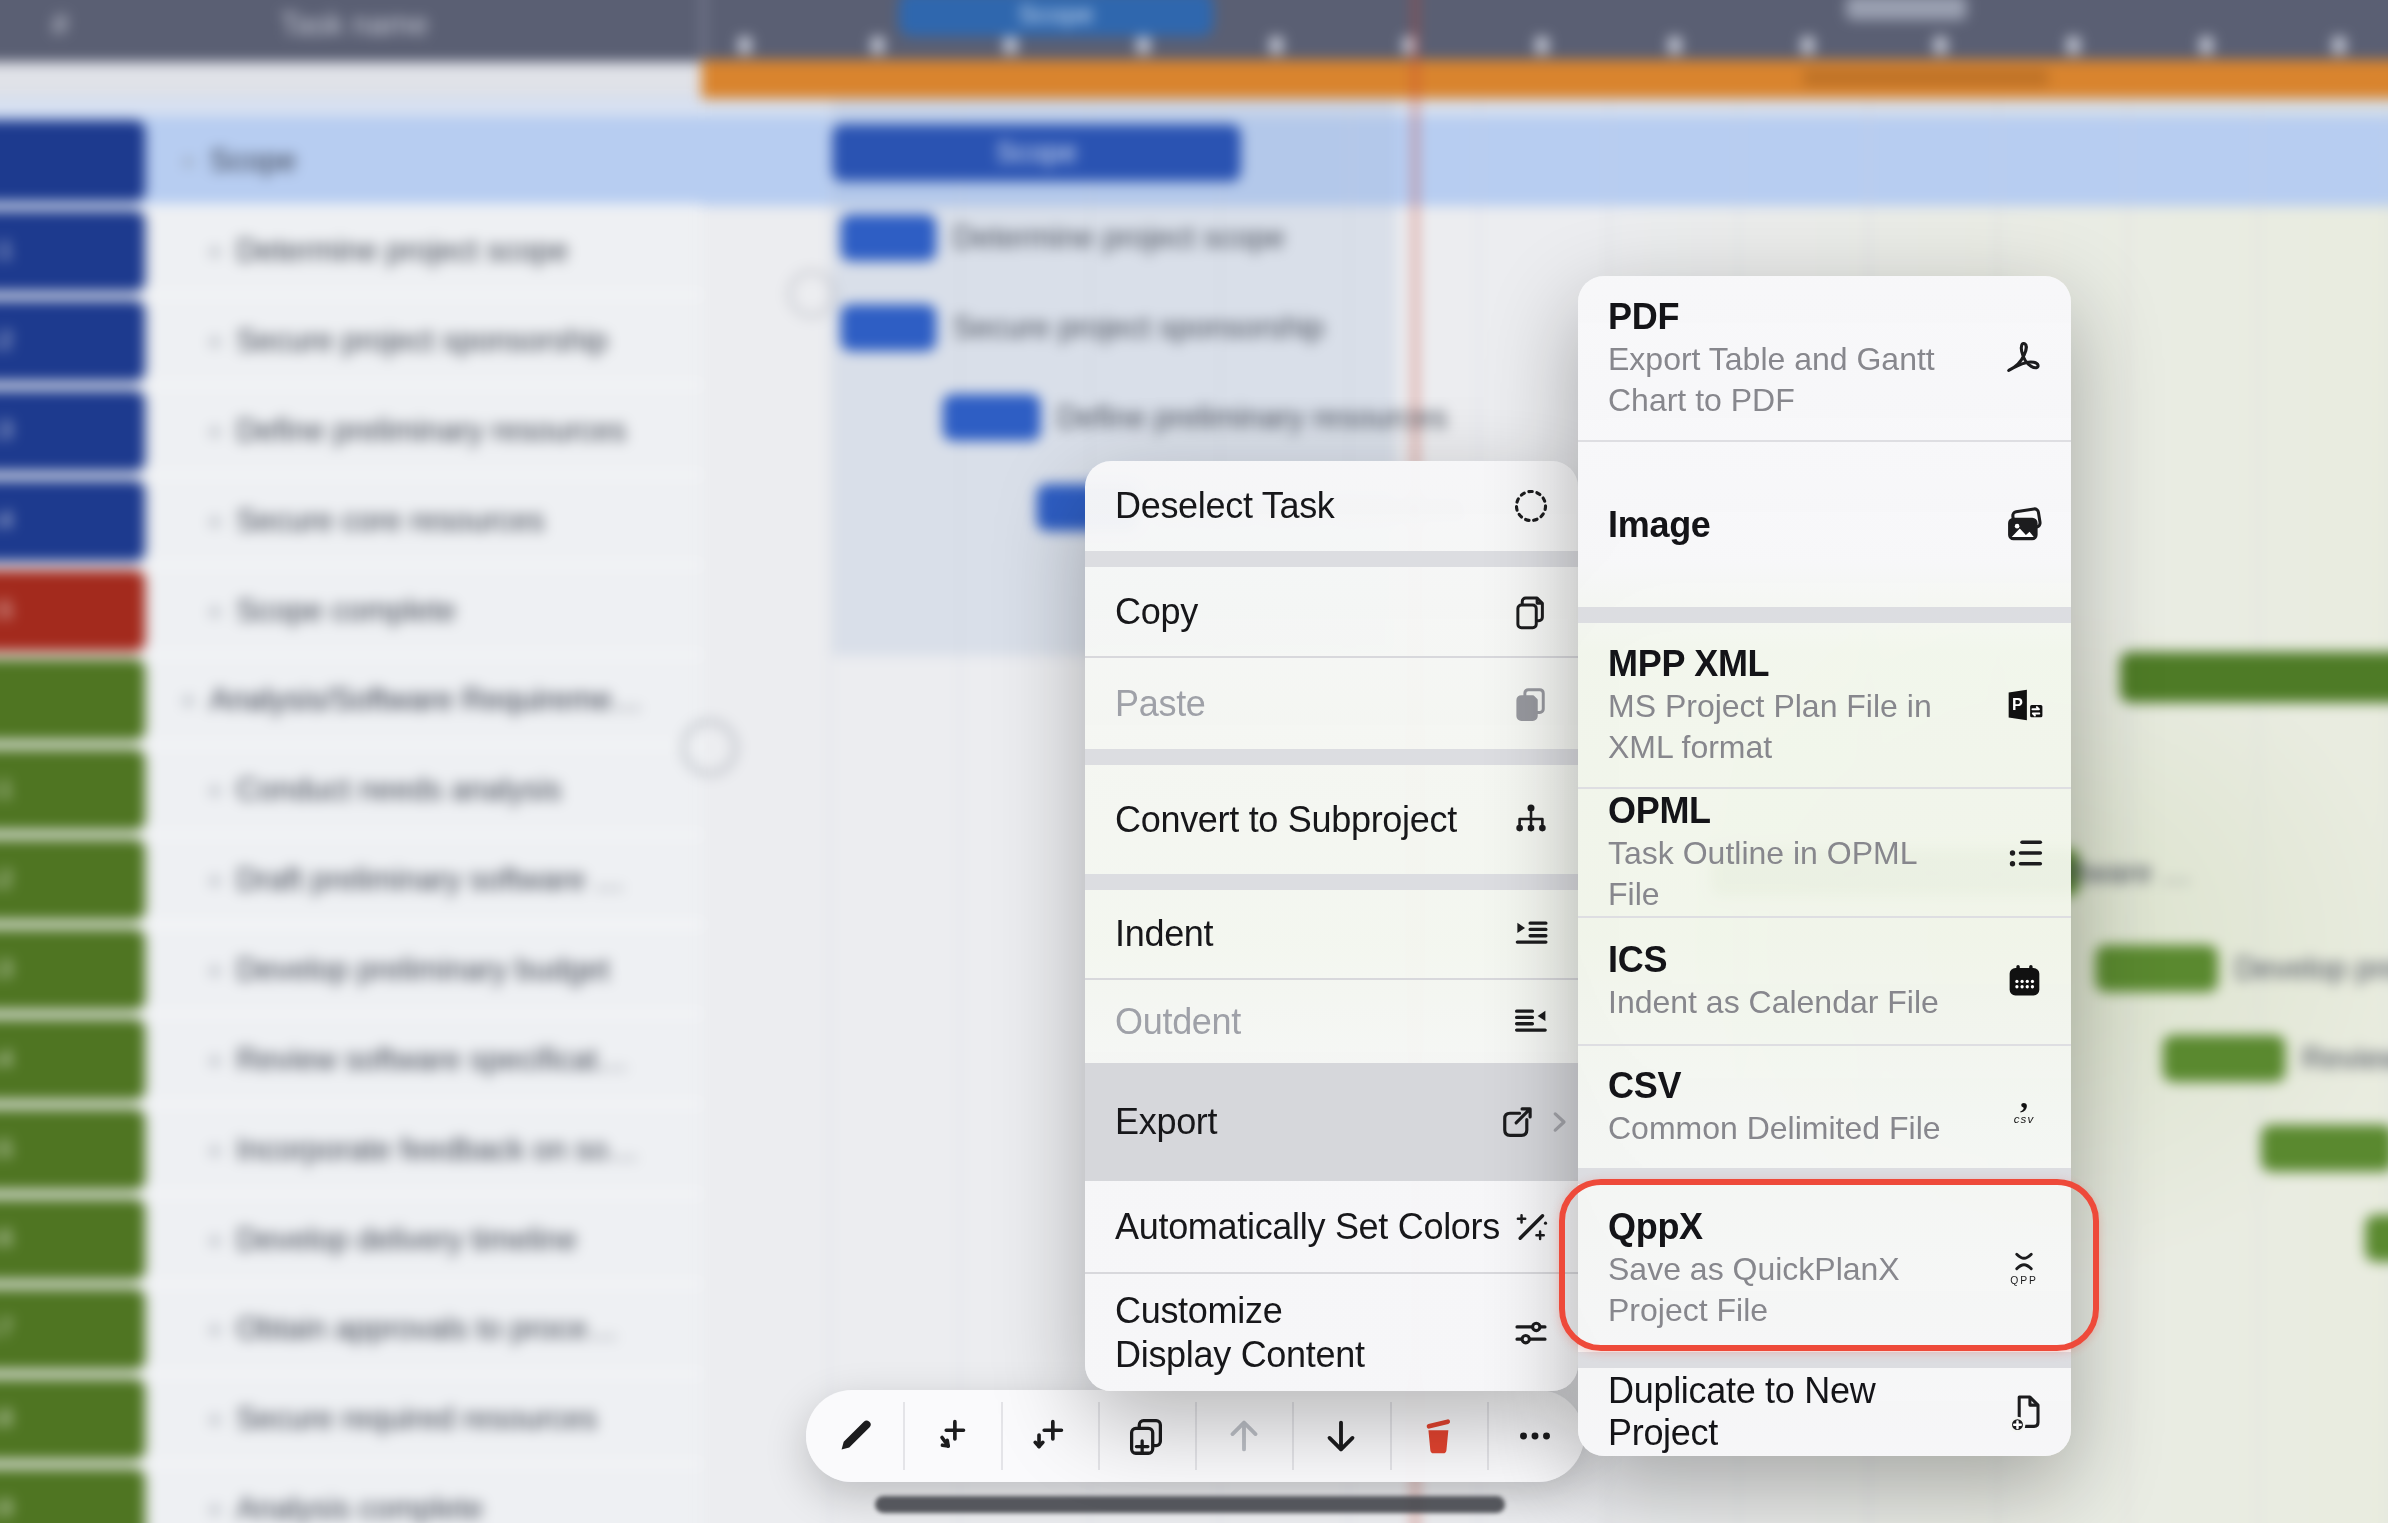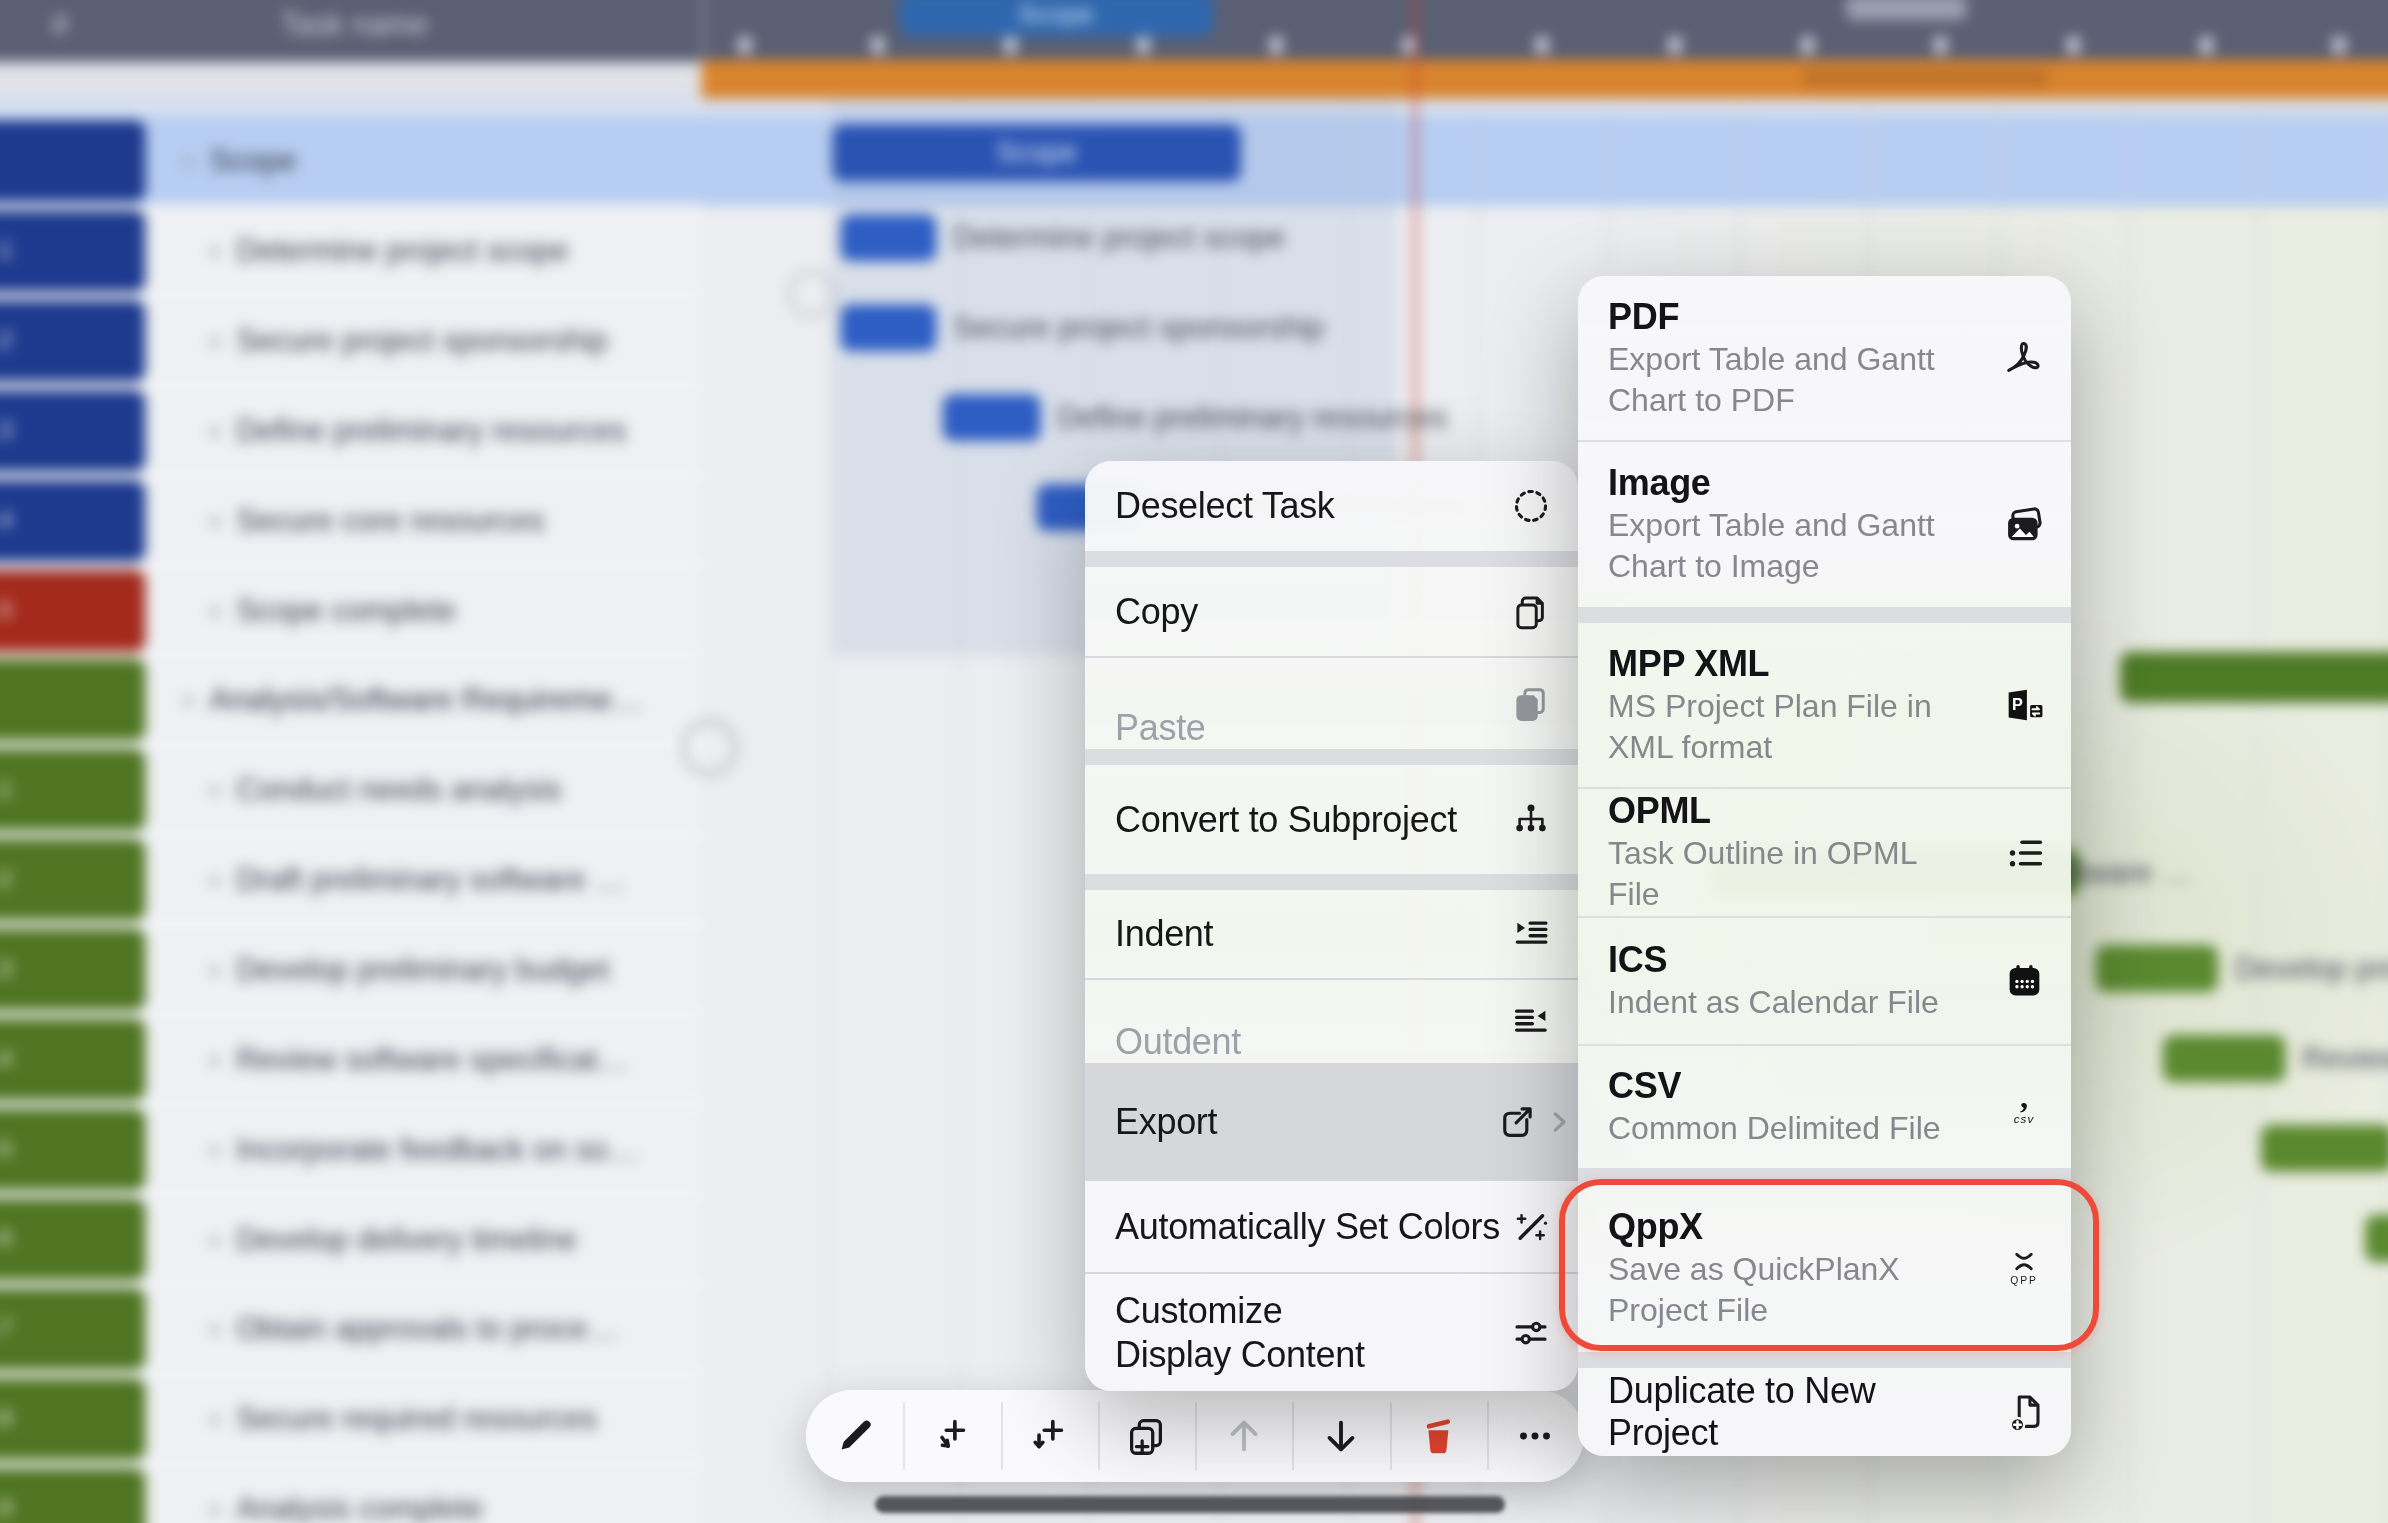--- a/index.html
+++ b/index.html
@@ -56,21 +56,21 @@
   .tbtn{flex:1 1 0;height:92px;display:flex;align-items:center;justify-content:center;position:relative;}
   .tbtn + .tbtn::before{content:"";position:absolute;left:0;top:12px;width:2px;height:68px;background:#e4e4e8;}
   .scrollbar{position:absolute;left:875px;top:1496px;width:630px;height:17px;border-radius:9px;
              background:#43454b;filter:blur(2px);opacity:.88;}
 
   .menu{position:absolute;left:1085px;top:461px;width:493px;border-radius:26px;overflow:hidden;
         background:linear-gradient(180deg,rgba(246,246,248,.98) 0%,rgba(244,246,241,.97) 34%,rgba(243,246,239,.97) 52%,rgba(246,246,248,.98) 75%);
         box-shadow:0 30px 90px rgba(0,0,0,.28);}
   .mi{position:relative;display:flex;align-items:center;padding-left:30px;font-size:36px;color:#17171a;letter-spacing:-.3px;}
   .mi .micon{position:absolute;right:26px;top:50%;transform:translateY(-50%);}
-  .mi.disabled{color:#9fa1a8;align-items:flex-end;}
+  .mi.disabled{color:#9fa1a8;}
   .mi.hl{background:#d6d7db;}
   .mi .chev{position:absolute;right:4px;top:50%;transform:translateY(-50%);}
   .mi .wraplbl{width:262px;line-height:1.22;}
   .mgap{height:16px;background:#dcdde1;}
   .msep{height:2px;background:#d8d8dc;}
 
   .submenu{position:absolute;left:1578px;top:276px;width:493px;border-radius:26px;overflow:hidden;
         background:linear-gradient(180deg,rgba(247,247,249,.98) 0%,rgba(247,247,249,.97) 24%,rgba(242,246,236,.96) 32%,rgba(241,245,234,.96) 56%,rgba(244,246,243,.97) 72%,rgba(246,246,248,.98) 100%);
         box-shadow:0 30px 90px rgba(0,0,0,.3);}
   .si{position:relative;display:flex;flex-direction:column;justify-content:center;padding:0 116px 0 30px;}
@@ -398,21 +398,20 @@
       <div class="s">Export Table and Gantt Chart to PDF</div>
       <span class="sicon">
         <svg width="46" height="46" viewBox="0 0 24 24" fill="none" stroke="#1c1c1e" stroke-width="1.6" stroke-linecap="round" stroke-linejoin="round">
           <path d="M4 18.5c3.4-1.5 6.5-4.6 8.1-8.1 1.2-2.7 1.5-5.3.2-5.9-1.4-.6-2.1 1.5-1.5 4.1.7 3.2 2.7 6.4 5 7.8 2.2 1.3 3.9.7 3.5-.7-.4-1.4-3.4-2-6.4-1.2-2.4.6-6 2.3-8.9 4z"></path>
           </svg>
       </span>
     </div>
     <div class="ssep"></div>
     <div class="si" style="height:165px">
       <div class="t">Image</div>
-      <div class="s">Export Table and Gantt Chart to Image</div>
       <span class="sicon">
         <svg width="46" height="46" viewBox="0 0 24 24" fill="none" stroke="#1c1c1e" stroke-width="1.6">
           <g transform="rotate(-9 12 9)">
               <rect x="6.5" y="4.5" width="13.5" height="9.5" rx="2"></rect>
             </g>
           <rect x="4.5" y="9" width="13.8" height="10.2" rx="2" fill="#1c1c1e"></rect>
           <circle cx="8.4" cy="12.6" r="1.2" fill="#fff" stroke="none"></circle>
           <path d="M5.6 18.2l4.2-4.4 3.2 3.4 1.9-1.7 2.2 2.7z" fill="#fff" stroke="none"></path>
           </svg>
       </span>

